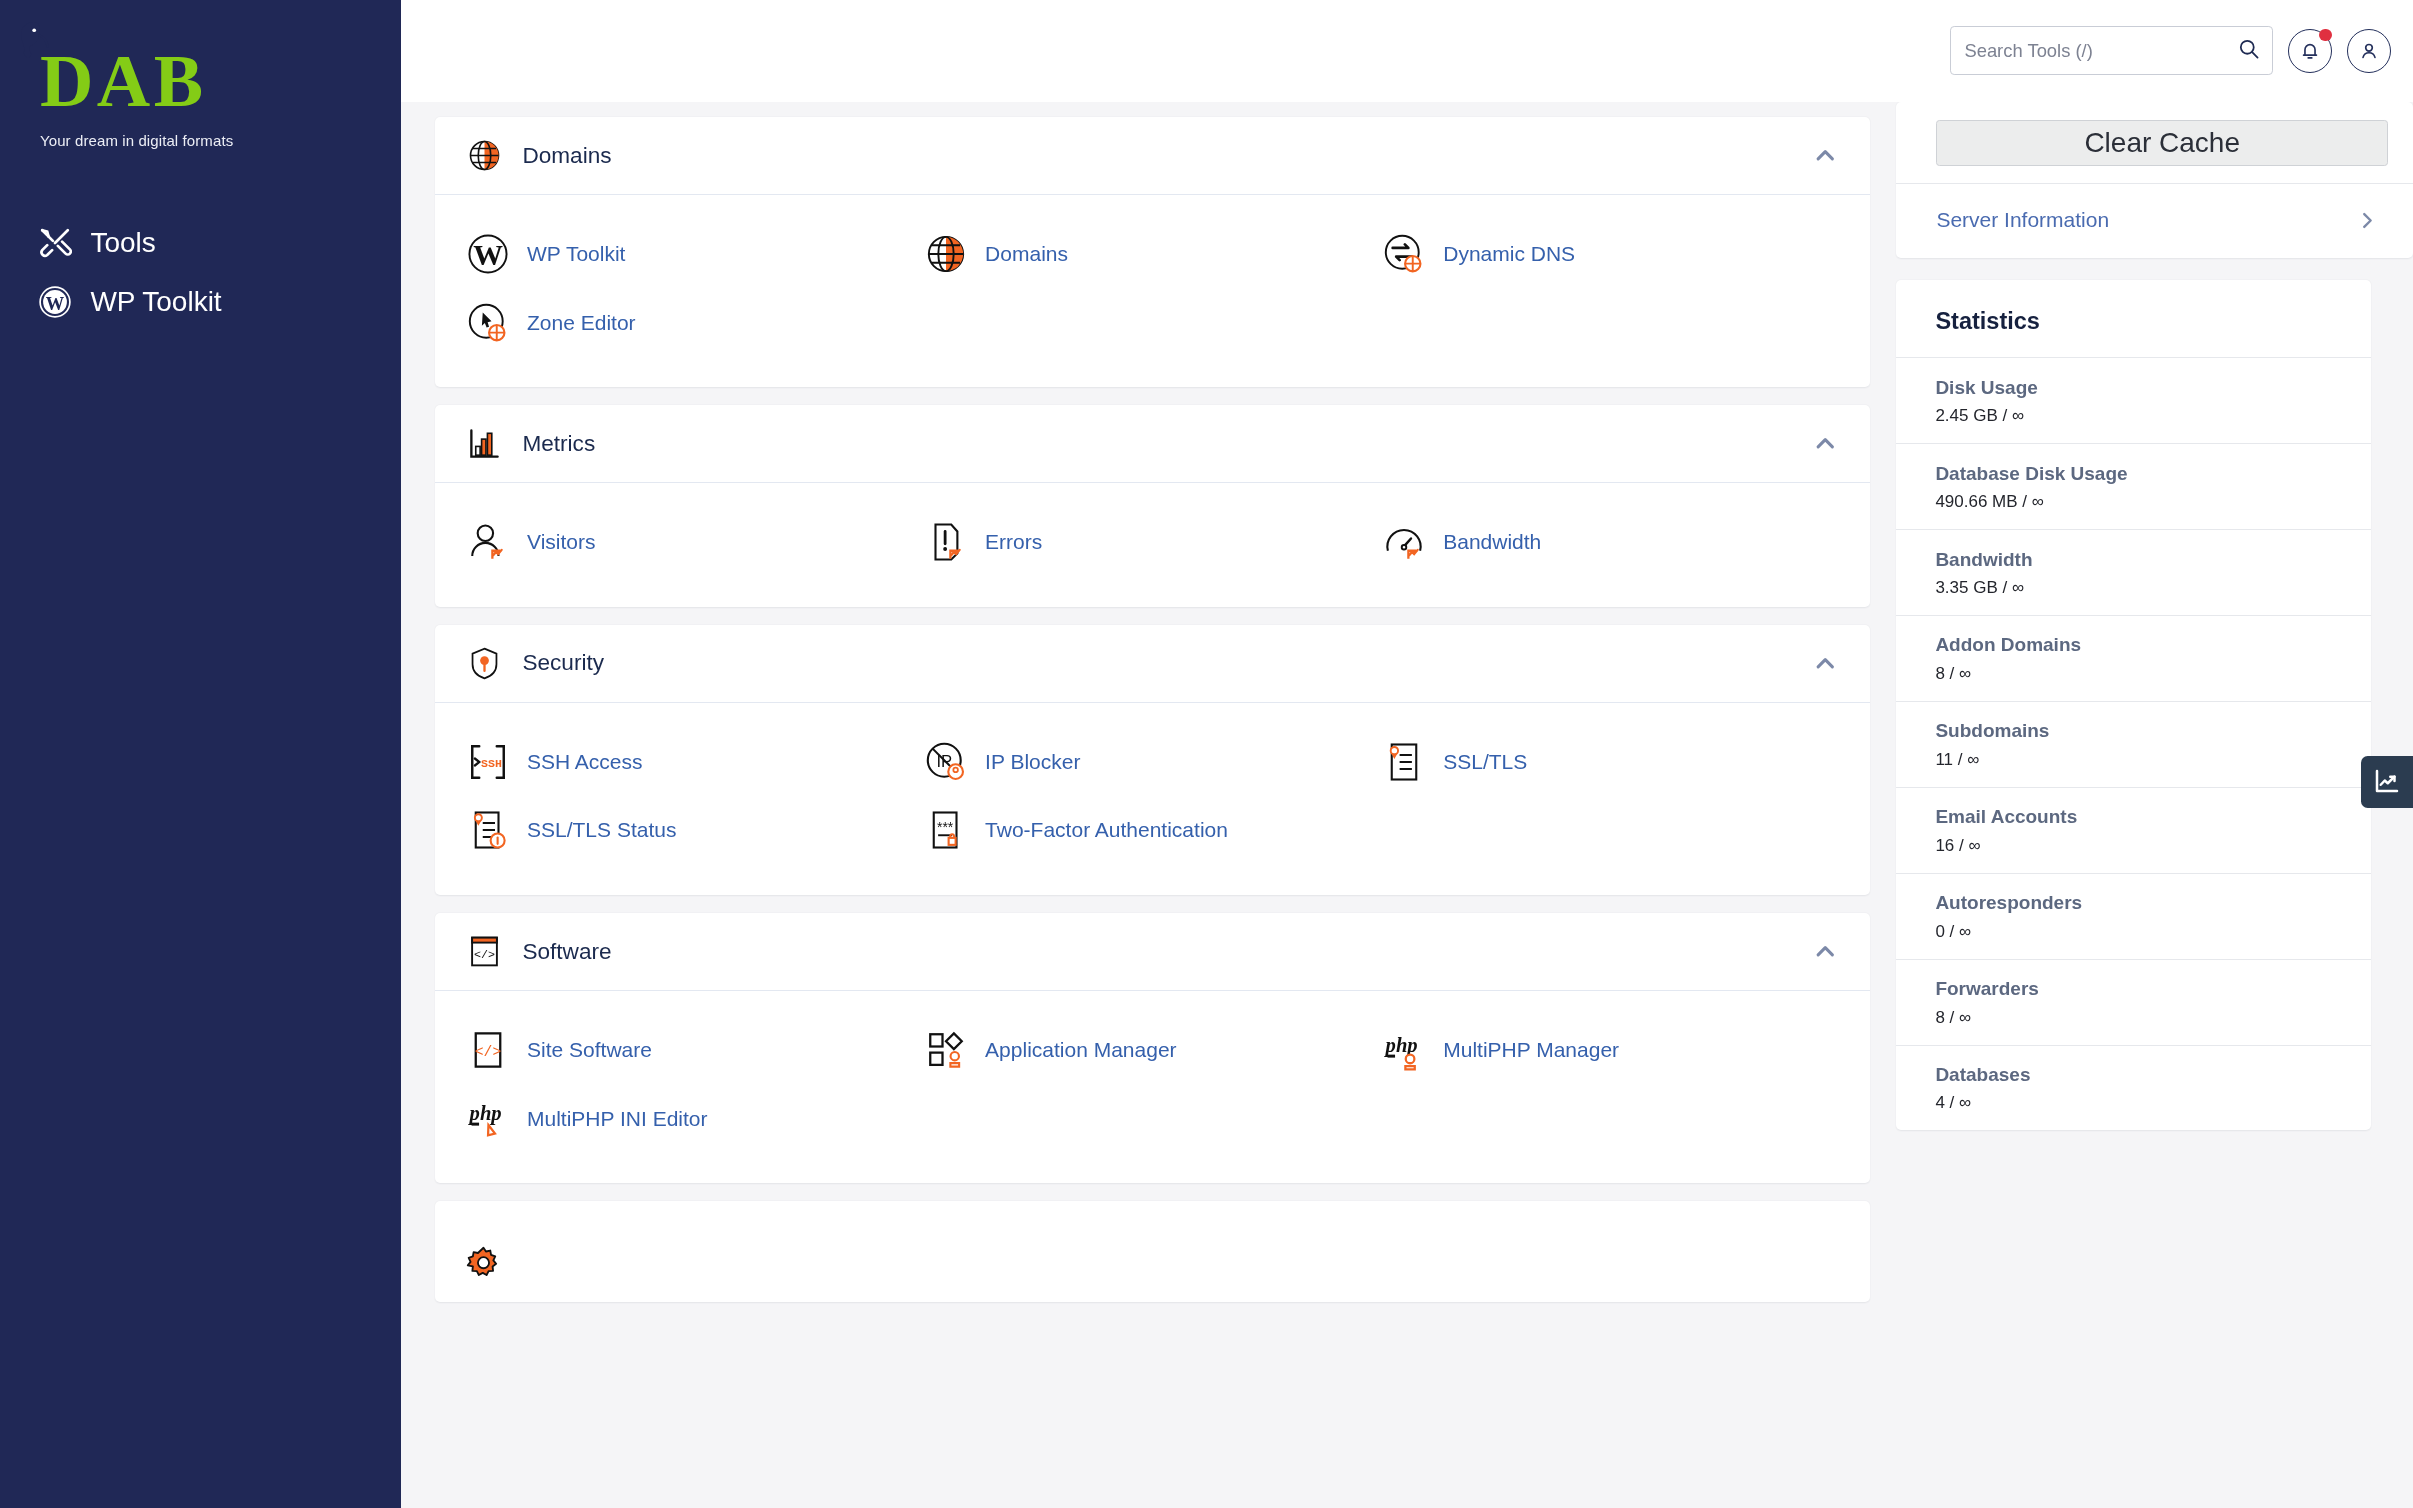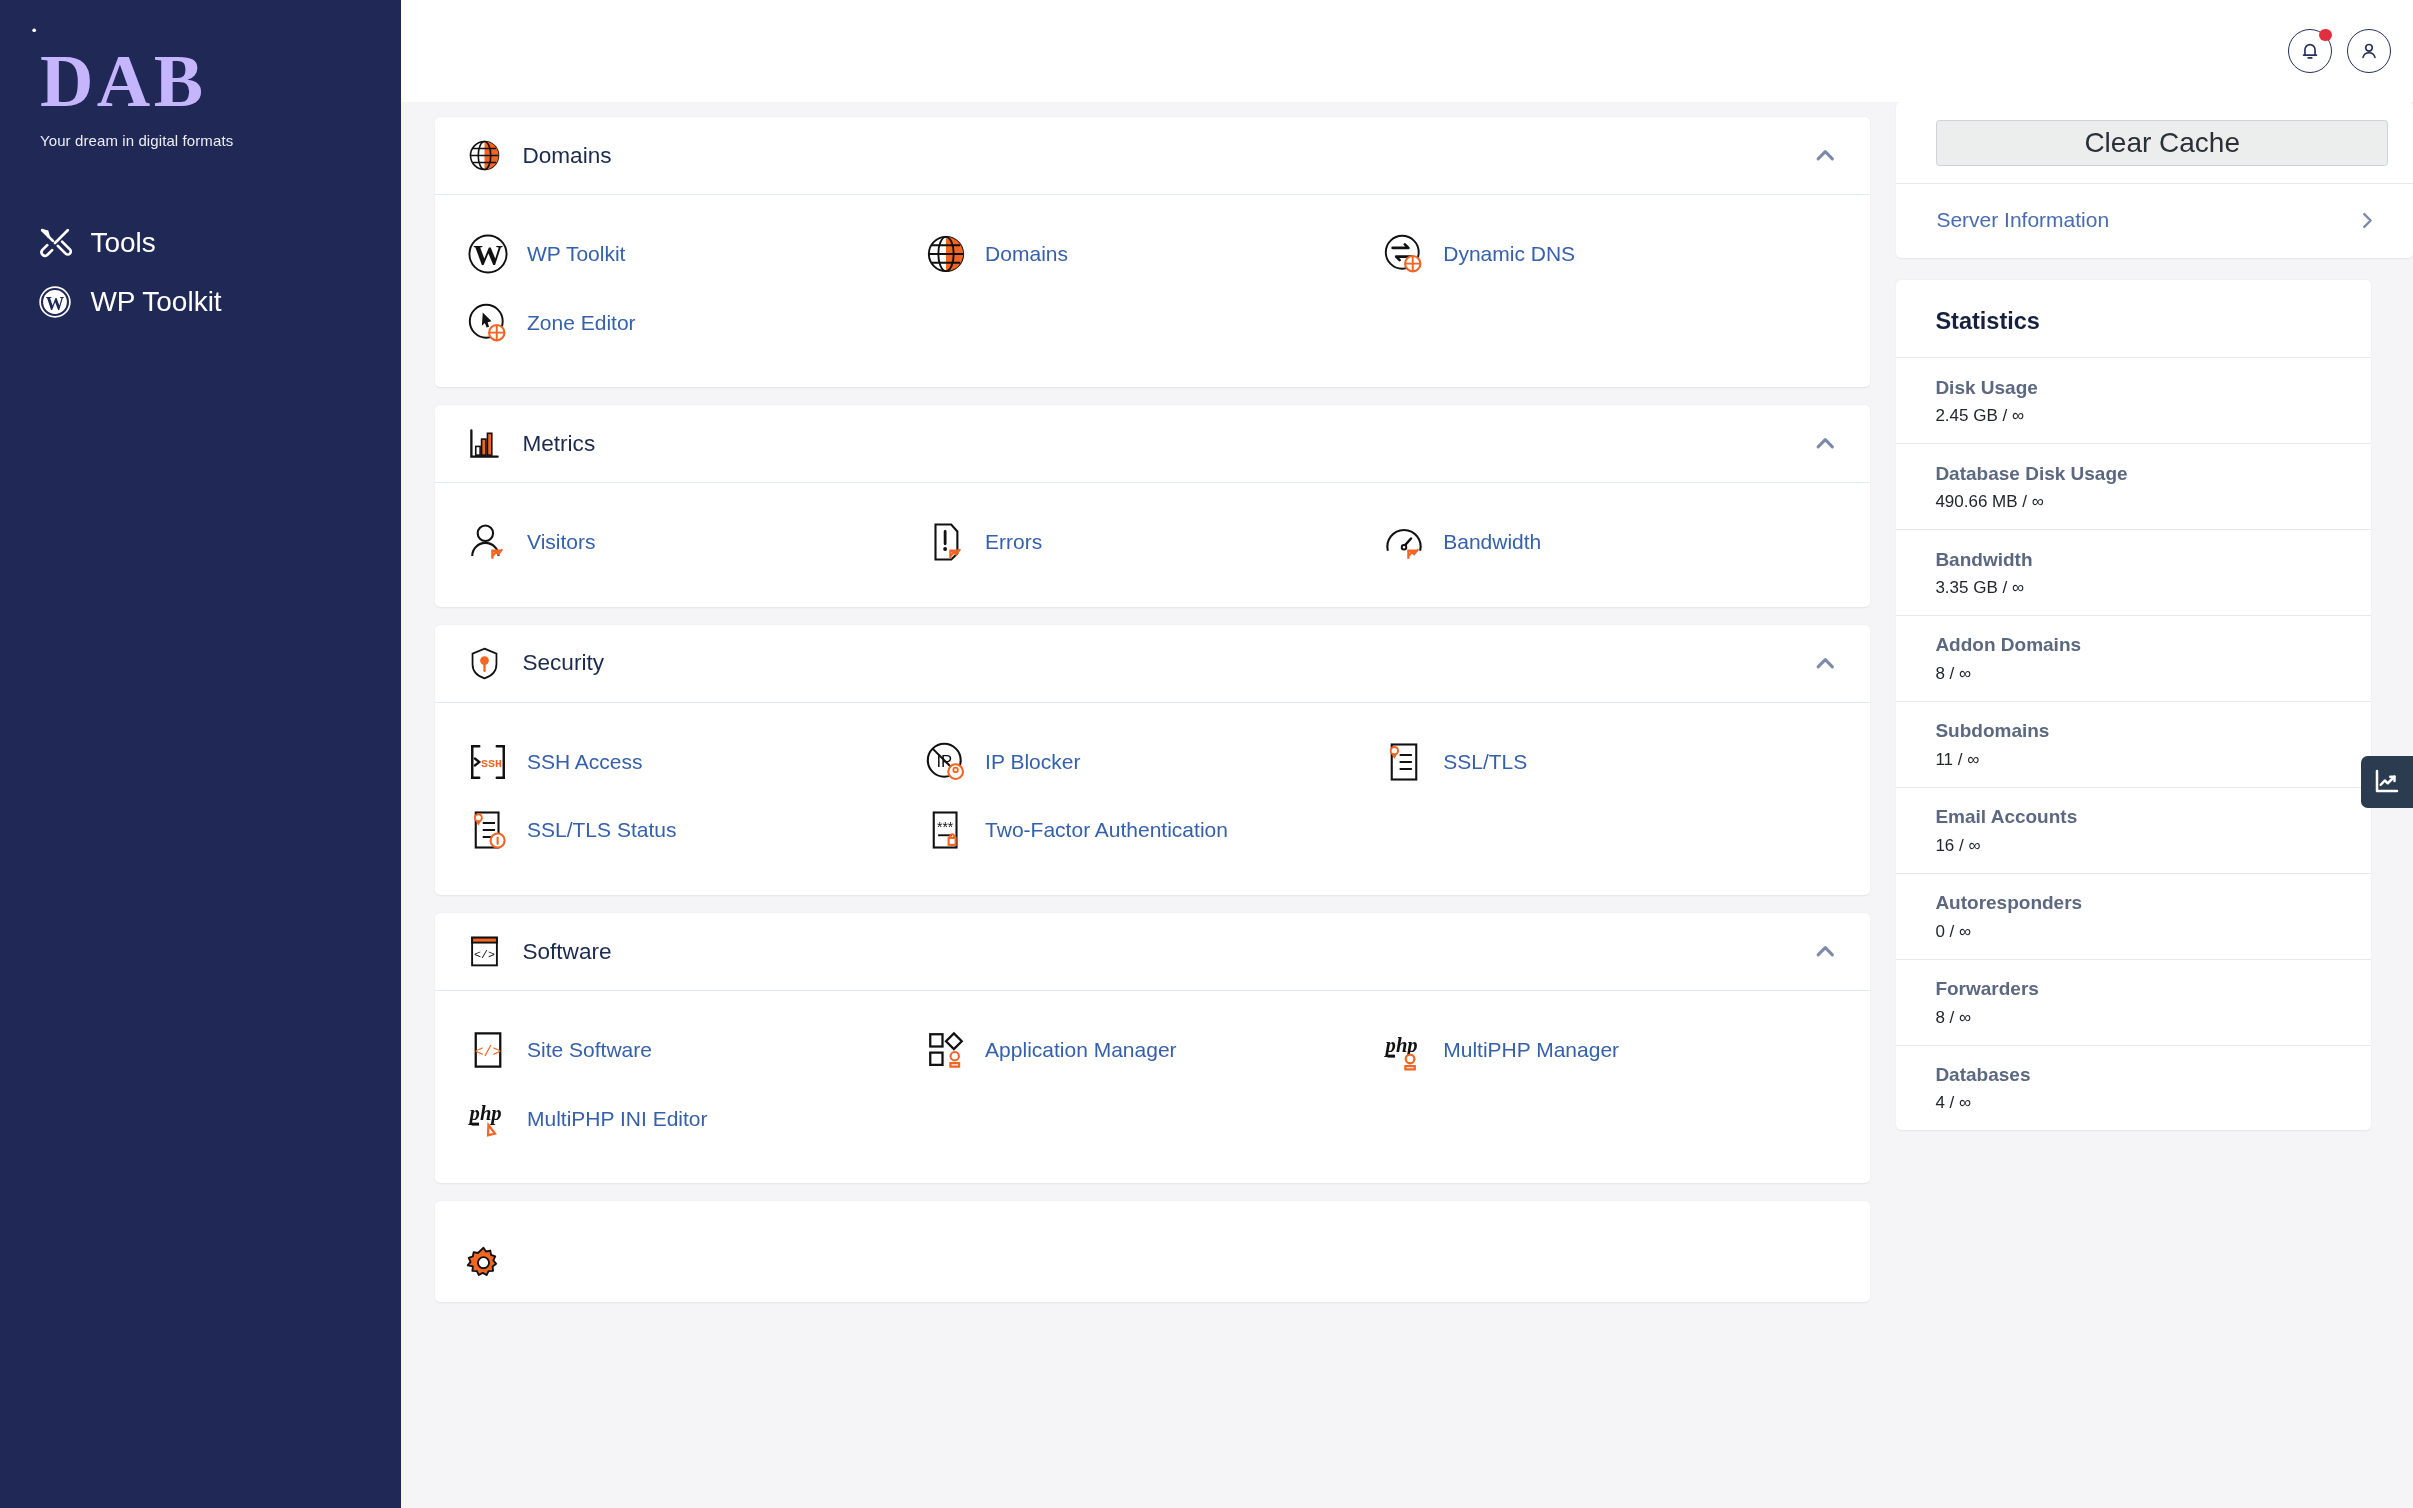--- a/index.html
+++ b/index.html
@@ -19,21 +19,21 @@
     color: #fff;
     padding-top: 44px;
     position: relative;
   }
   .brand { padding-left: 40px; }
   .brand-logo {
     font-family: "Liberation Serif", serif;
     font-size: 74px; font-weight: 700;
     letter-spacing: 3.4px;
     line-height: 1.0;
-    color: #c4b5fd;
+    color: #84cc16;
     display: flex; align-items: center;
   }
   .brand-logo .dletter { position: relative; display: inline-block; }
   .brand-logo .eleph {
     position: absolute; left: 14.2px; top: 20px;
     width: 37px; height: 44px;
   }
   .brand-tag {
     margin-top: 14px;
     font-size: 15px;
@@ -226,20 +226,29 @@
           </svg>
         </span>
         <span class="nav-label">WP Toolkit</span>
       </div>
     </div>
   </div>
 
   <div class="right-wrap">
 
     <div class="topbar">
+      <div class="search-wrap">
+        <input type="text" placeholder="Search Tools (/)" style="">
+        <span>
+          <svg width="23.5" height="23.5" viewBox="0 0 24 24" fill="none" stroke="#1e2a52" stroke-width="1.8" stroke-linecap="round">
+            <circle cx="10.5" cy="10.5" r="6.6"></circle>
+              <path d="M15.5 15.5L21 21"></path>
+          </svg>
+        </span>
+      </div>
       <div class="icon-btn">
         <svg width="22" height="22" viewBox="0 0 24 24" fill="none" stroke="#24305c" stroke-width="1.8" stroke-linecap="round">
           <path d="M6.5 16V10.5a5.5 5.5 0 0111 0V16"></path>
             <path d="M5 16.5h14"></path>
             <path d="M10 19.5h4"></path>
         </svg>
         <span class="badge-dot"></span>
       </div>
       <div class="icon-btn">
         <svg width="22" height="22" viewBox="0 0 24 24" fill="none" stroke="#24305c" stroke-width="1.8" stroke-linecap="round">

